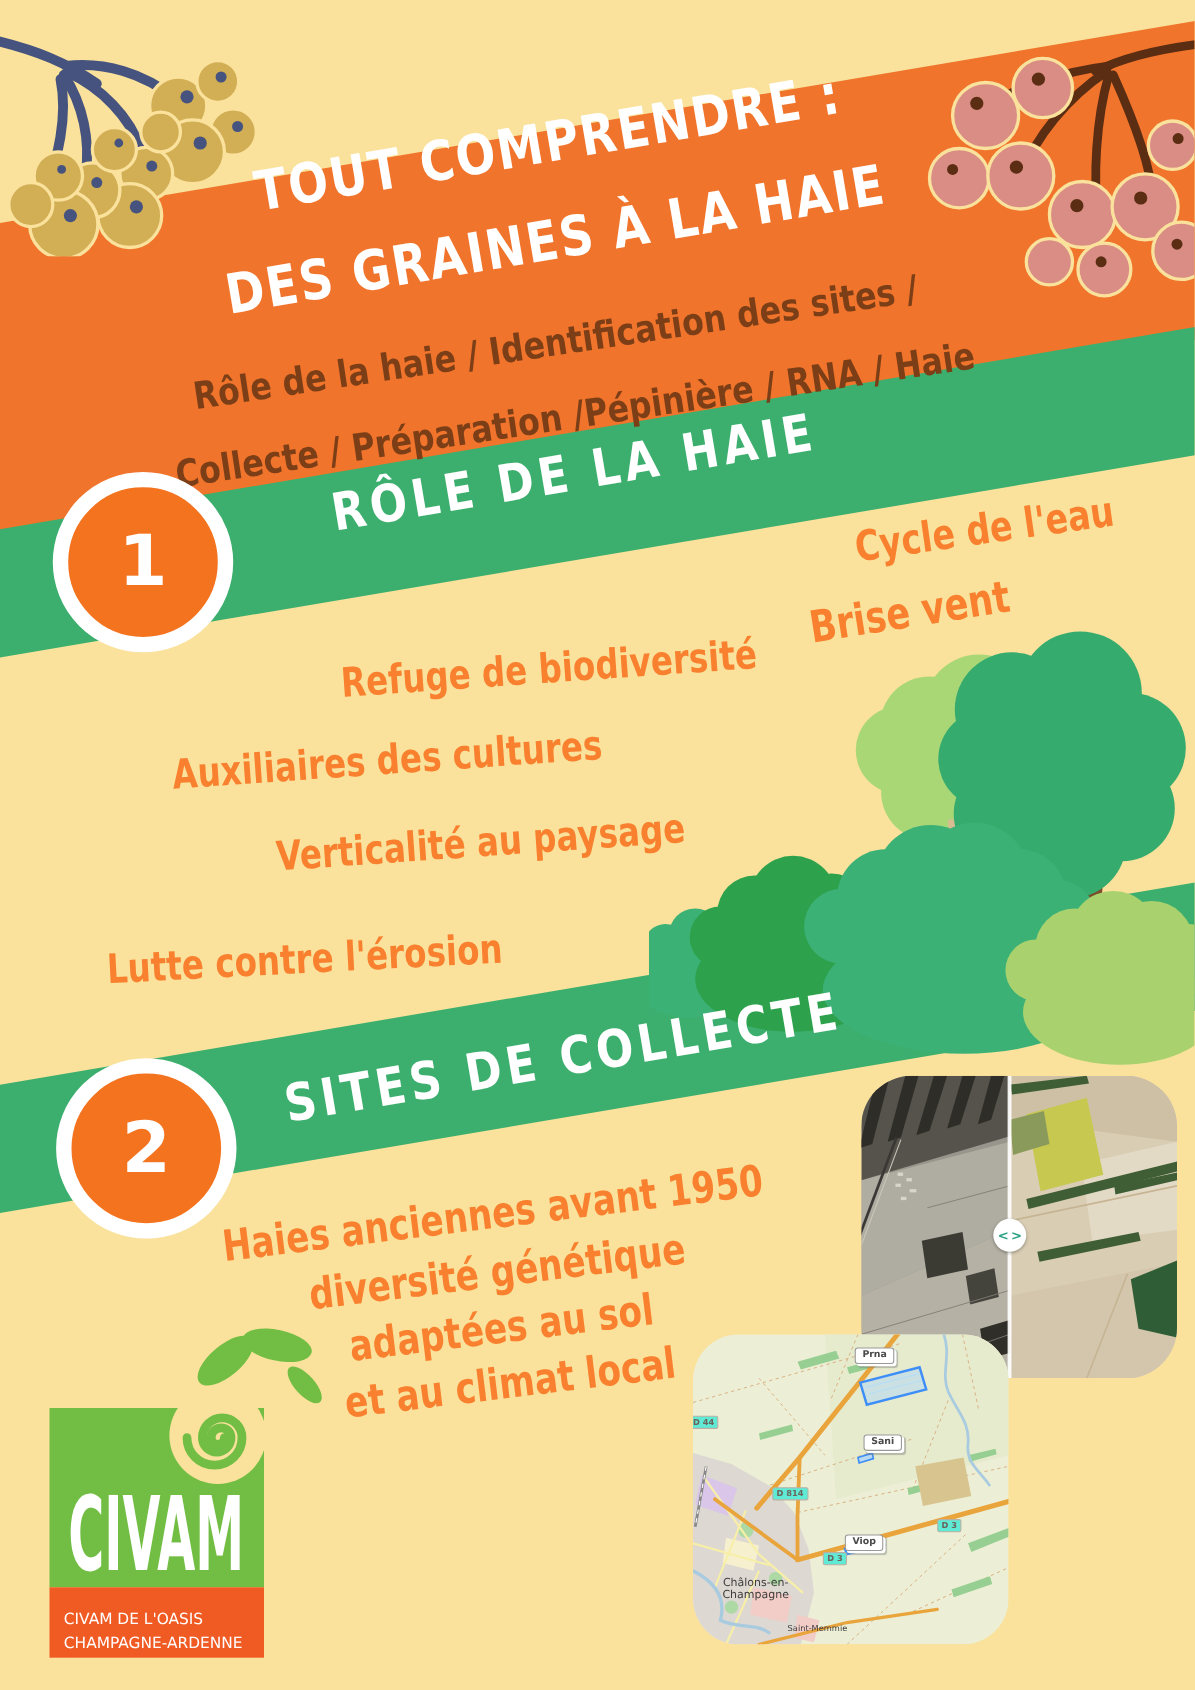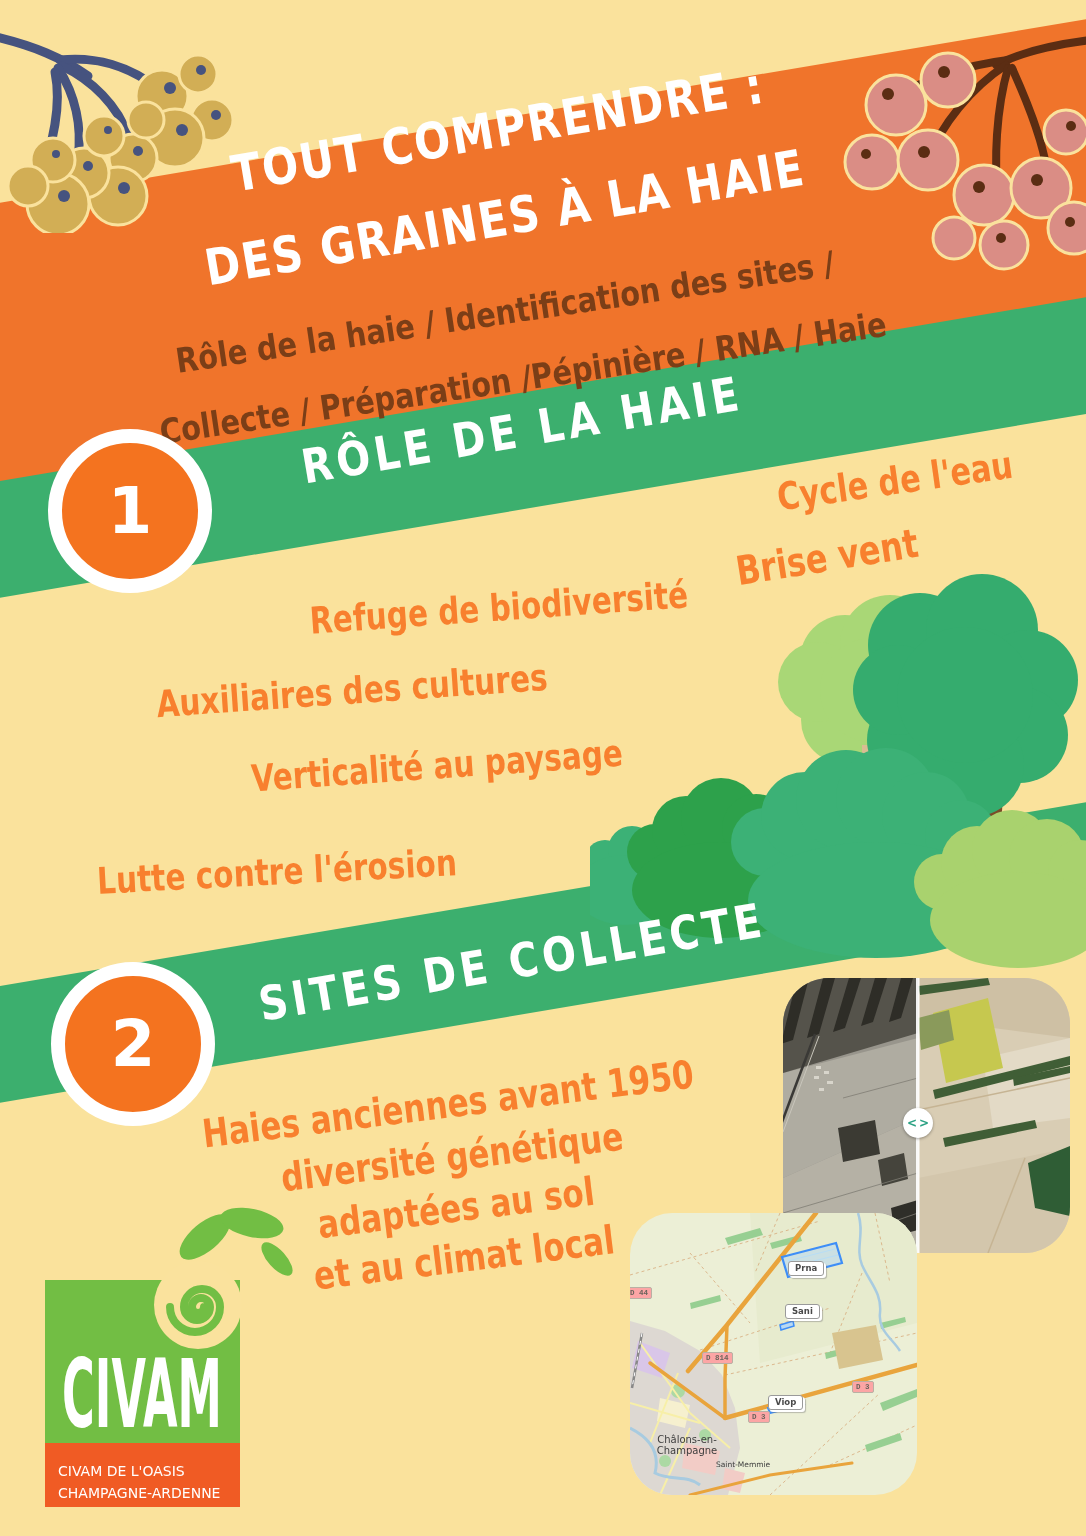--- a/index.html
+++ b/index.html
@@ -3,22 +3,22 @@
 <meta charset="utf-8">
 <style>
   html,body{margin:0;padding:0;}
   body{width:1086px;height:1536px;position:relative;overflow:hidden;
        background:#FAE29C;font-family:"DejaVu Sans",sans-serif;}
   .band{position:absolute;width:1400px;left:-157px;transform:rotate(-9.6deg);}
   .rot{position:absolute;white-space:nowrap;font-weight:bold;transform-origin:center;}
   .numcircle{position:absolute;border-radius:50%;background:#F4731F;border:14px solid #ffffff;
              display:flex;align-items:center;justify-content:center;color:#fff;font-weight:bold;}
   .widget{position:absolute;overflow:hidden;}
-  .shield{position:absolute;background:#fca5a5;border:1px solid #b9b0a4;border-radius:2px;
-          font-size:7.5px;font-weight:bold;color:#6b645c;padding:0 3px;line-height:10px;z-index:6;font-family:Liberation Mono, monospace;}
+  .shield{position:absolute;background:#5eead4;border:1px solid #b9b0a4;border-radius:2px;
+          font-size:7.5px;font-weight:bold;color:#6b645c;padding:0 3px;line-height:10px;z-index:6;}
   .tooltip{position:absolute;background:#fff;border:1px solid #9a9a9a;border-radius:3px;
            font-size:8.5px;font-weight:bold;color:#4a4a4a;padding:1px 6px;line-height:11px;z-index:7;
            box-shadow:2px 2px 0 #ffffff,3px 3px 1px rgba(120,120,120,.45);}
   .maplabel{position:absolute;color:#3d3d3d;z-index:5;line-height:1.05;}
   .handle{position:absolute;width:30px;height:30px;border-radius:50%;background:#fff;
           display:flex;align-items:center;justify-content:center;gap:2px;
           box-shadow:0 1px 3px rgba(0,0,0,.35);z-index:4;}
   .handle span{color:#2AA183;font-weight:bold;font-size:12px;line-height:1;}
   svg{display:block;}
 </style>
@@ -321,25 +321,25 @@
     </g>
     <polygon points="150,112 163,108 164,113 151,117" fill="#B9D9F2" stroke="#3E8EF7" stroke-width="1.5"></polygon>
     <polygon points="138,195 172,186 174,191 140,200" fill="#B9D9F2" stroke="#3E8EF7" stroke-width="2"></polygon>
   </svg>
   <div class="shield" style="left:-4px;top:74px;">D 44</div>
   <div class="shield" style="left:72px;top:139px;">D 814</div>
   <div class="shield" style="left:118px;top:198px;">D 3</div>
   <div class="shield" style="left:222px;top:168px;">D 3</div>
   <div class="shield" style="left:95px;top:282px;">D 1</div>
   <div class="shield" style="left:10px;top:256px;margin-top:36px;">D 3e2</div>
-  <div class="tooltip" style="left:158px;top:12px;margin-top:36px;">Prna</div>
+  <div class="tooltip" style="left:147px;top:12px;">Prna</div>
   <div class="tooltip" style="left:155px;top:91px;">Sani</div>
   <div class="tooltip" style="left:138px;top:164px;margin-top:18px;">Viop</div>
   <div class="maplabel" style="left:24px;top:222px;width:66px;font-size:10px;text-align:center;">Châlons-en-Champagne</div>
-  <div class="maplabel" style="left:86px;top:248px;font-size:7.5px;">Saint-Memmie</div>
+  <div class="maplabel" style="left:86px;top:264px;font-size:7.5px;">Saint-Memmie</div>
 </div>
 
 <svg style="position:absolute;left:40px;top:1195px;z-index:10;" width="260" height="318" viewBox="0 0 260 318">
   <g fill="#72BE44">
     <ellipse cx="165" cy="42" rx="31" ry="14" transform="rotate(-40 165 42)"></ellipse>
     <ellipse cx="212" cy="28" rx="32" ry="14" transform="rotate(12 212 28)"></ellipse>
     <ellipse cx="237" cy="64" rx="21" ry="9" transform="rotate(48 237 64)"></ellipse>
   </g>
   <rect x="5" y="85" width="195" height="163" fill="#72BE44"></rect>
   <circle cx="158" cy="110" r="44" fill="#FAE29D"></circle>

